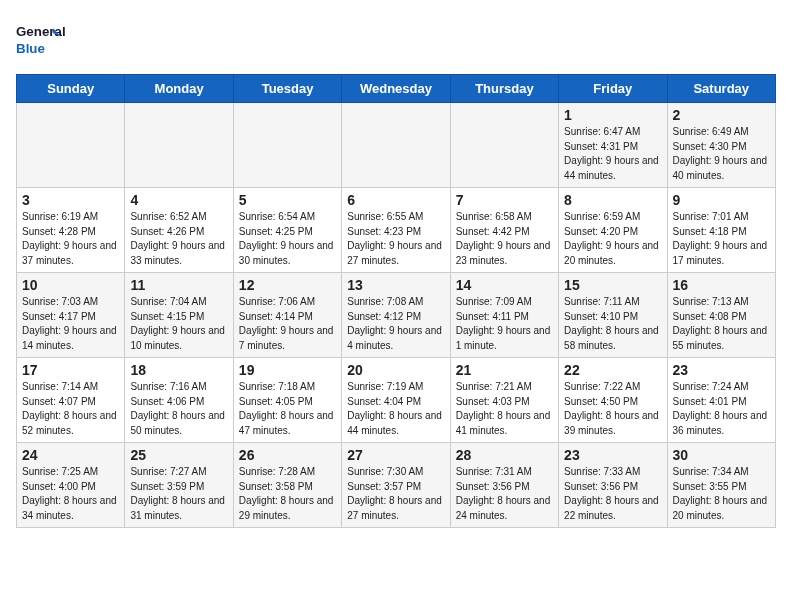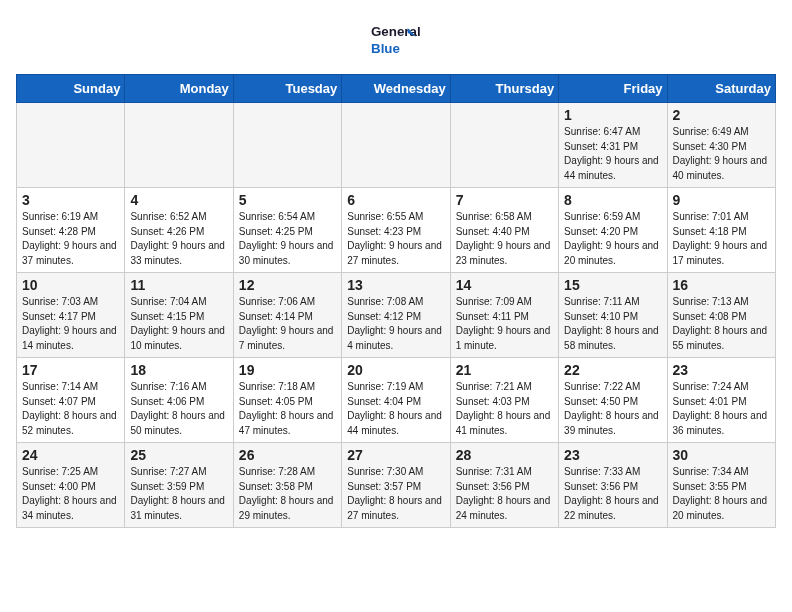--- a/index.html
+++ b/index.html
@@ -5,21 +5,21 @@
     * { box-sizing: border-box; margin: 0; padding: 0; }
     body {
       font-family: Arial, sans-serif;
       background: #fff;
       width: 792px;
       min-height: 612px;
       padding: 16px;
     }
     .header-section {
       display: flex;
-      justify-content: center;
+      justify-content: flex-start;
       align-items: flex-start;
       margin-bottom: 8px;
     }
     .logo {
       display: flex;
       align-items: center;
     }
     .title-block {
       text-align: right;
     }
@@ -36,21 +36,21 @@
       width: 100%;
       border-collapse: collapse;
       table-layout: fixed;
     }
     thead th {
       background-color: #1565c0;
       color: #fff;
       font-size: 13px;
       font-weight: bold;
       padding: 6px 4px;
-      text-align: right;
+      text-align: center;
       border: 1px solid #1050a0;
     }
     tbody td {
       border: 1px solid #ccc;
       vertical-align: top;
       padding: 4px 5px;
       font-size: 11px;
       color: #222;
       height: 82px;
     }
@@ -142,21 +142,21 @@
         </td>
         <td>
           <span class="day-number">6</span>
           <div class="day-info">Sunrise: 6:55 AM
 Sunset: 4:23 PM
 Daylight: 9 hours and 27 minutes.</div>
         </td>
         <td>
           <span class="day-number">7</span>
           <div class="day-info">Sunrise: 6:58 AM
-Sunset: 4:40 PM
+Sunset: 4:42 PM
 Daylight: 9 hours and 23 minutes.</div>
         </td>
         <td>
           <span class="day-number">8</span>
           <div class="day-info">Sunrise: 6:59 AM
 Sunset: 4:20 PM
 Daylight: 9 hours and 20 minutes.</div>
         </td>
         <td>
           <span class="day-number">9</span>

